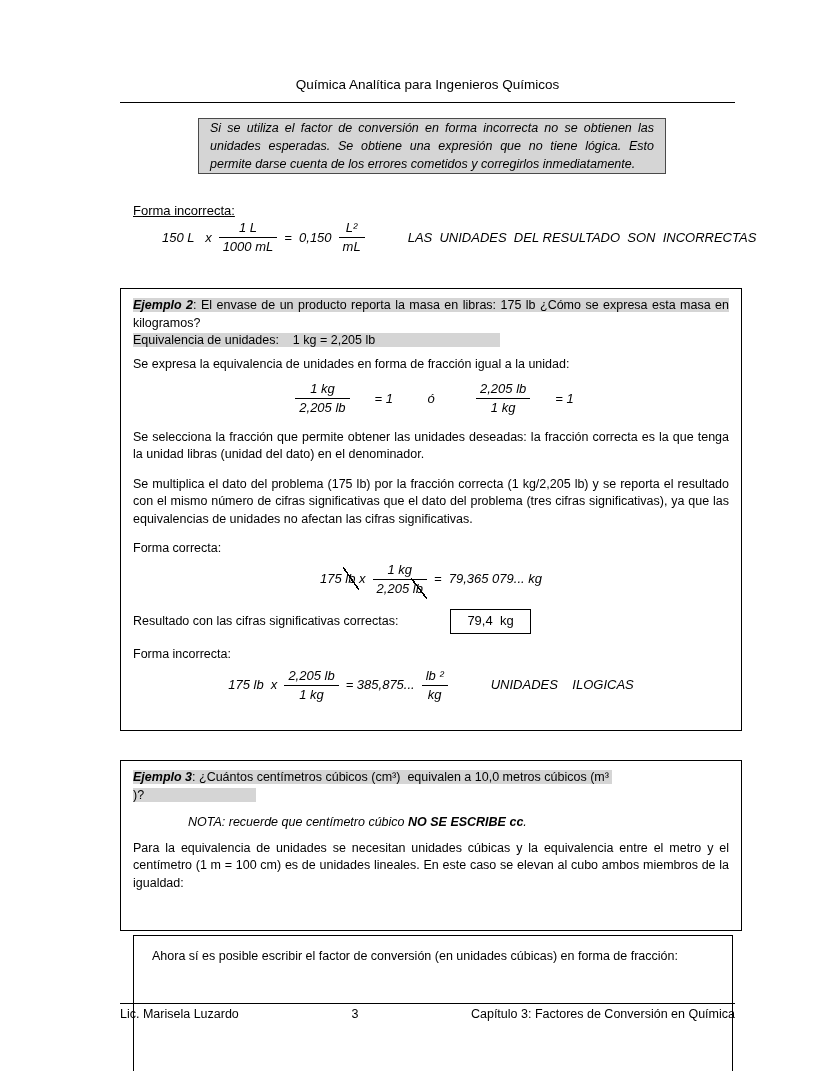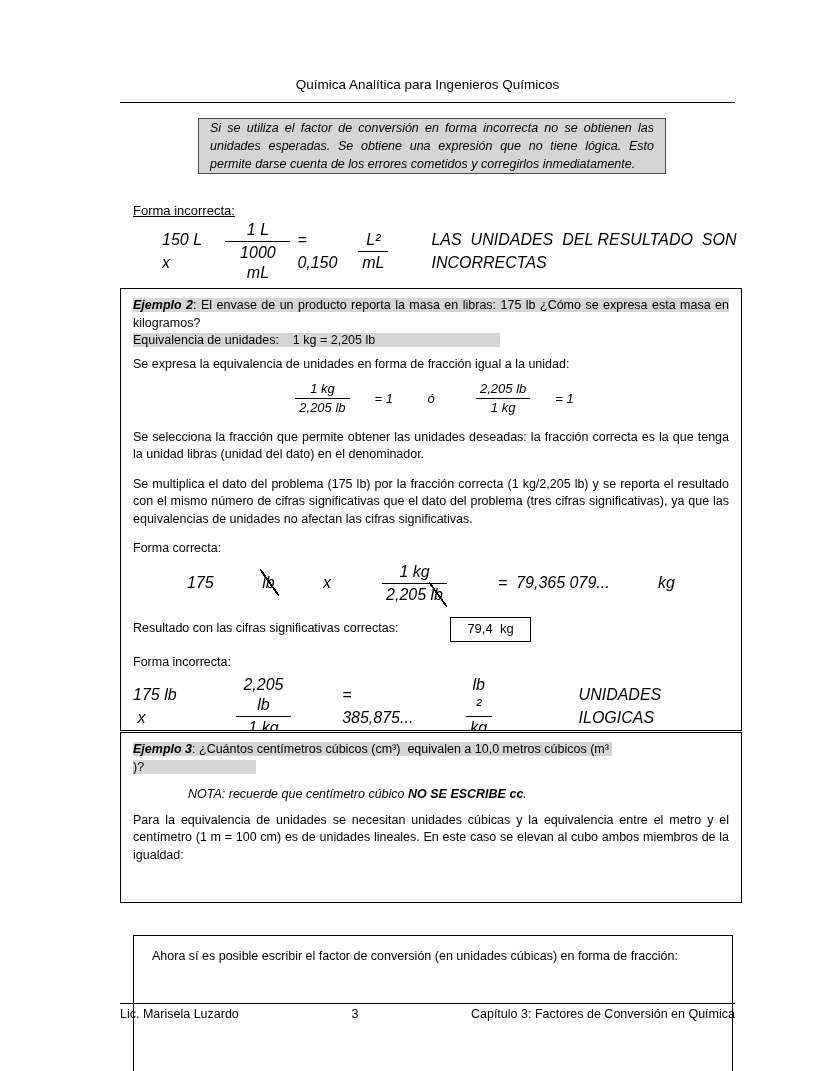--- a/index.html
+++ b/index.html
@@ -33,51 +33,51 @@
     font-style:italic;
     text-align:justify;
     line-height:1.45;
   }
 
   .underlined { text-decoration:underline; }
 
   .s1-label { top:202px; left:133px; font-size:13px; }
 
   
-  .eq { display:flex; align-items:center; font-style:italic; font-size:16px; }
+  .eq { display:flex; align-items:center; font-style:italic; font-size:13px; }
   .eq-1 { top:220px; left:162px; }
   .frac { display:inline-flex; flex-direction:column; text-align:center; vertical-align:middle; margin:0 7px; line-height:1.25; }
   .frac .num { border-bottom:1px solid #000; padding:0 4px 1px; }
   .frac .den { padding:1px 4px 0; }
   .eq-note { margin-left:36px; font-style:italic; }
 
   
   .example-box {
     left:120px; width:622px;
     border:1px solid #000;
     padding:8px 12px 6px 12px;
     overflow:hidden;
   }
   .example2-box { top:288px; height:443px; }
-  .example3-box { top:732px; height:171px; }
+  .example3-box { top:760px; height:171px; }
 
   .hl { background:#d5d5d5; }
   .hl-pad-equiv { padding-right:125px; }
   .hl-pad-ex3 { padding-right:112px; }
   .ej-title { font-weight:bold; font-style:italic; }
 
   .para { text-align:justify; }
   .m-t-sm { margin-top:8px; }
   .m-t-md { margin-top:12px; }
   .m-t-lg { margin-top:6px; }
 
   .fracrow { display:flex; justify-content:center; align-items:center; font-style:italic; font-size:13px; margin-top:8px; gap:18px; }
   .fracrow .gap { width:40px; text-align:center; }
 
-  .eq-center { justify-content:center; margin-top:4px;gap:44px; }
+  .eq-center { justify-content:center; margin-top:4px; }
 
   .cancel { position:relative; display:inline-block; }
   .cancel::after {
     content:"";
     position:absolute; left:-2px; right:-4px; top:-3px; bottom:-2px;
     background:linear-gradient(to top right, transparent 47%, #000 47%, #000 53%, transparent 53%);
   }
 
   .result-row { display:flex; align-items:center; margin-top:12px; }
   .result-box {

